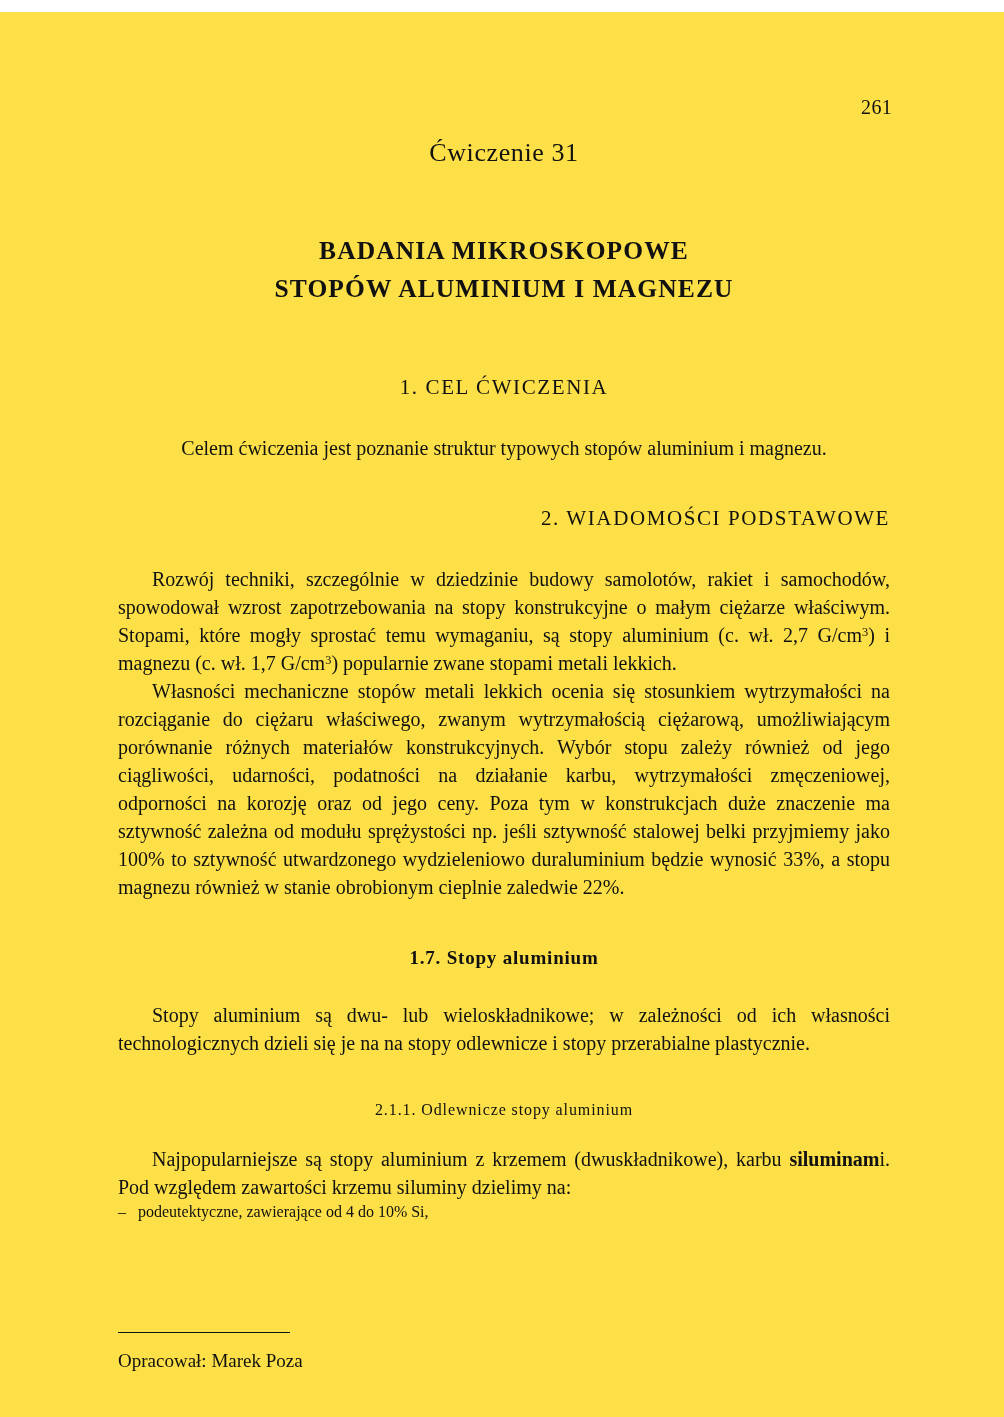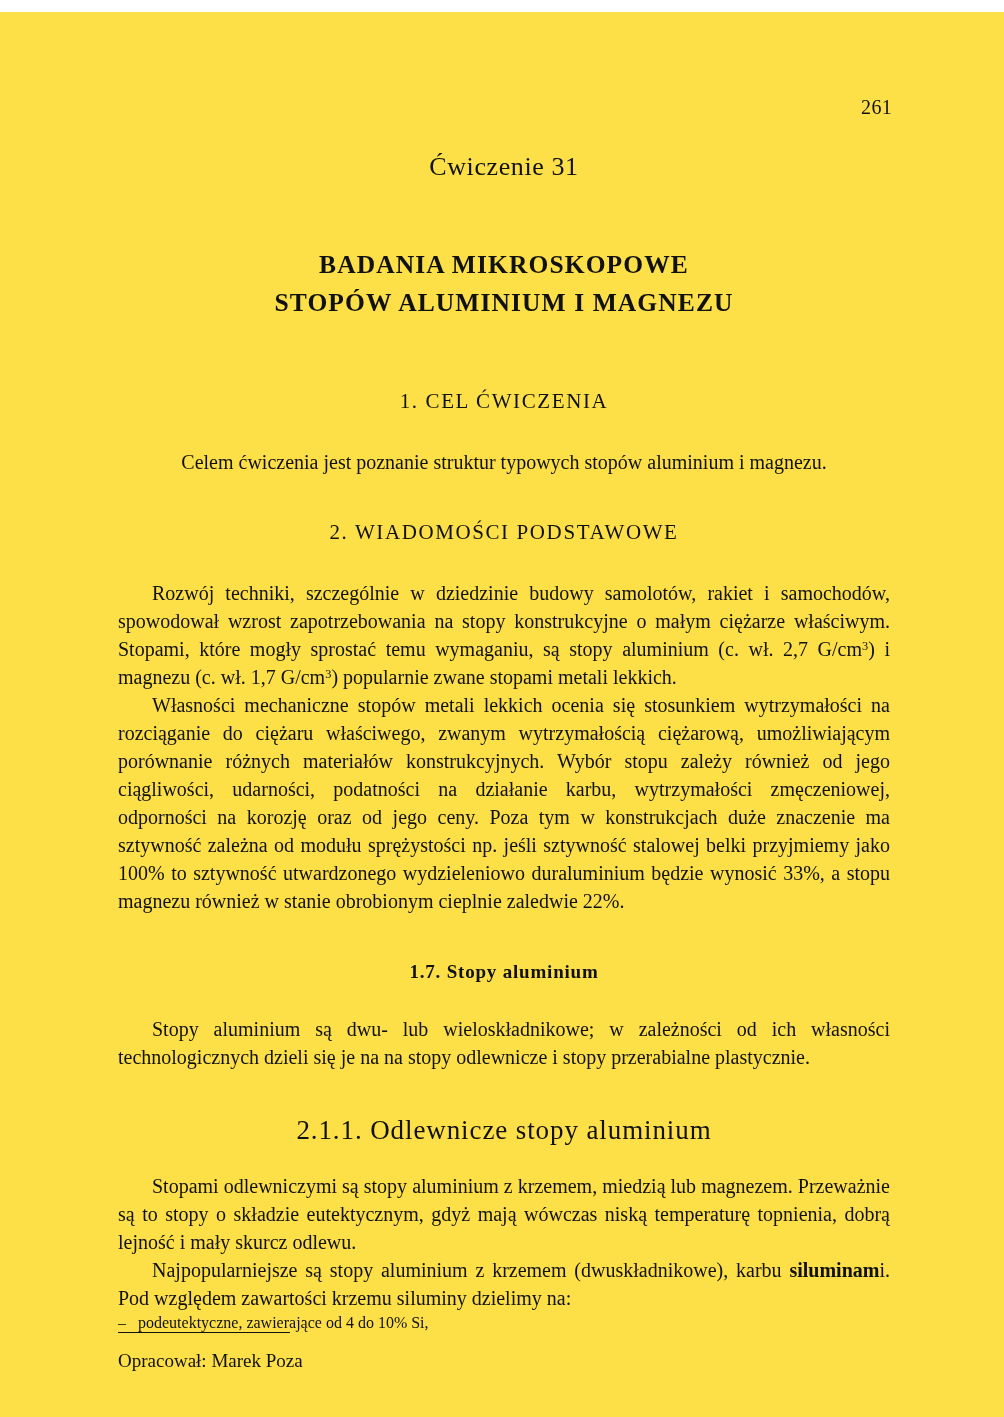--- a/index.html
+++ b/index.html
@@ -26,21 +26,21 @@
     top: 84px;
     right: 112px;
     font-size: 20px;
     letter-spacing: 0.3px;
   }
 
   
   .content {
     position: absolute;
     left: 118px;
-    top: 140px;
+    top: 126px;
     width: 772px;
   }
 
   
   .exercise-title {
     text-align: center;
     font-size: 26px;
     letter-spacing: 0.6px;
     margin: 0 0 64px 0;
     font-weight: normal;
@@ -56,32 +56,32 @@
   .doc-title .line2 { display: block; }
 
   
   .h-section {
     text-align: center;
     font-size: 21px;
     letter-spacing: 1.6px;
     font-weight: normal;
     margin: 0 0 34px 0;
   }
-  .h-section.spaced-top { margin-top: 44px; }
+  .h-section.spaced-top { margin-top: 44px; text-align: right; }
 
   .h-sub {
     text-align: center;
     font-size: 19px;
     font-weight: bold;
     letter-spacing: 0.8px;
     margin: 46px 0 32px 0;
   }
   .h-subsub {
     text-align: center;
-    font-size: 27px;
+    font-size: 16px;
     font-weight: normal;
     letter-spacing: 0.9px;
     margin: 44px 0 26px 0;
   }
 
   
   p.body {
     font-size: 20px;
     line-height: 1.40;
     margin: 0;
@@ -159,21 +159,20 @@
     </p>
 
     <p class="body indent">Własności mechaniczne stopów metali lekkich ocenia się stosunkiem wytrzymałości na rozciąganie do ciężaru właściwego, zwanym wytrzymałością ciężarową, umożliwiającym porównanie różnych materiałów konstrukcyjnych. Wybór stopu zależy również od jego ciągliwości, udarności, podatności na działanie karbu, wytrzymałości zmęczeniowej, odporności na korozję oraz od jego ceny. Poza tym w konstrukcjach duże znaczenie ma sztywność zależna od modułu sprężystości np. jeśli sztywność stalowej belki przyjmiemy jako 100% to sztywność utwardzonego wydzieleniowo duraluminium będzie wynosić 33%, a stopu magnezu również w stanie obrobionym cieplnie zaledwie 22%.</p>
 
     <h4 class="h-sub">1.7.  Stopy aluminium</h4>
 
     <p class="body indent">Stopy aluminium są dwu- lub wieloskładnikowe; w zależności od ich własności technologicznych dzieli się je na na stopy odlewnicze i stopy przerabialne plastycznie.</p>
 
     <h5 class="h-subsub">2.1.1.  Odlewnicze stopy aluminium</h5>
 
-    <p class="body indent">Stopami odlewniczymi są stopy aluminium z krzemem, miedzią lub magnezem. Przeważnie są to stopy o składzie eutektycznym, gdyż mają wówczas niską temperaturę topnienia, dobrą lejność i mały skurcz odlewu.</p>
 
     <p class="body indent">
       <span>Najpopularniejsze są stopy aluminium z krzemem (dwuskładnikowe), karbu </span><b class="silumin">siluminam</b><span>i. Pod względem zawartości krzemu siluminy dzielimy na:</span>
     </p>
 
     <p class="list-line">
       <span class="dash">–</span><span>podeutektyczne, zawierające od 4 do 10% Si,</span>
     </p>
 
   </div>

